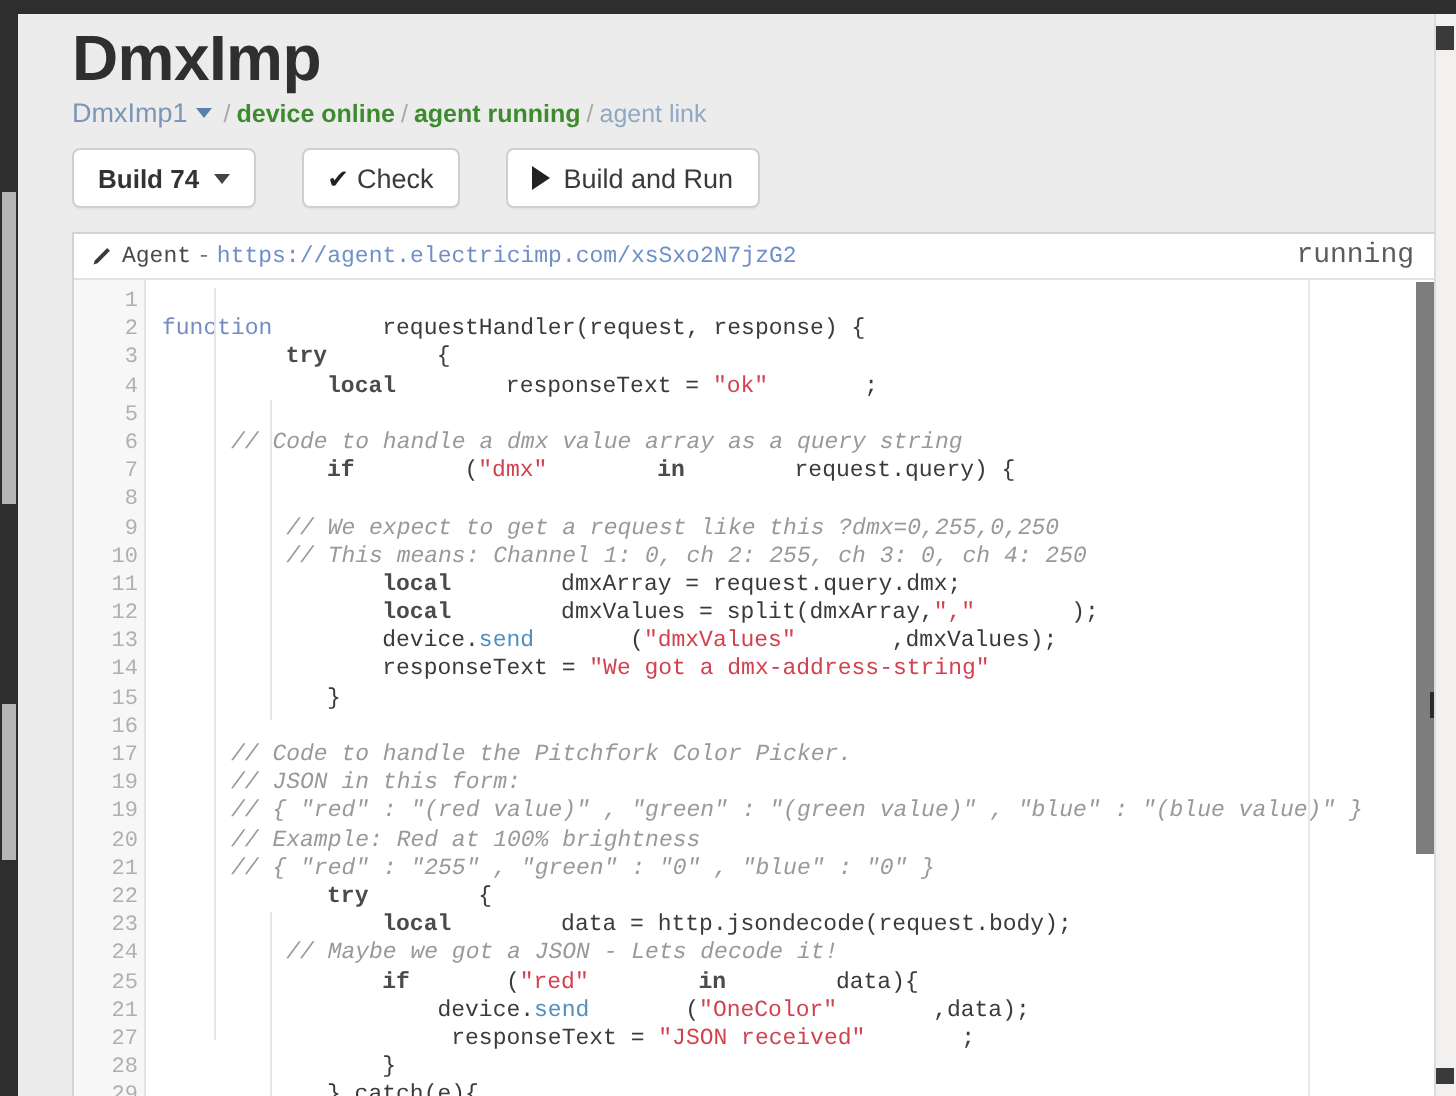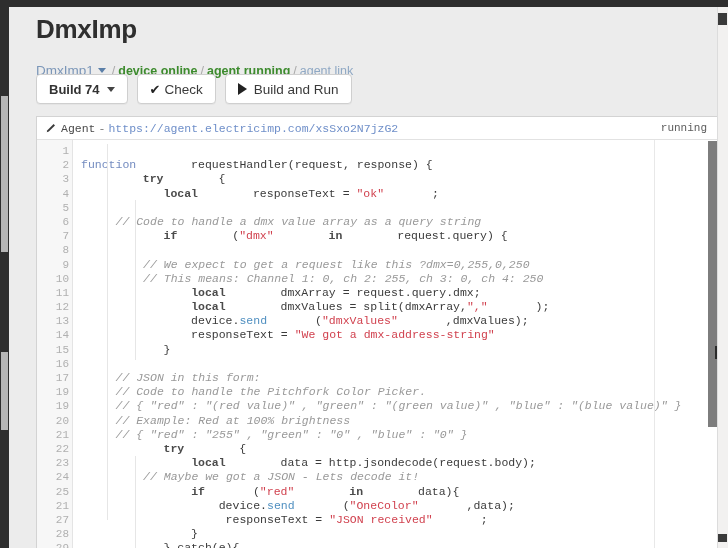--- a/index.html
+++ b/index.html
@@ -72,32 +72,32 @@
   }
 
   
   .header {
     position: absolute;
     left: 36px; top: 12px;
     width: 660px;
     z-index: 5;
   }
   .app-title {
-    font-size: 26px;
+    font-size: 32px;
     font-weight: bold;
     color: #2f2f2f;
     letter-spacing: -0.3px;
     line-height: 34px;
     margin: 0;
     font-family: "Liberation Sans", sans-serif;
   }
 
   
   .breadcrumb {
-    margin-top: 17px;
+    margin-top: 3px;
     font-size: 12.5px;
     line-height: 16px;
     white-space: nowrap;
     font-family: "Liberation Sans", sans-serif;
   }
   .bc-device {
     color: #7b96b8;
     font-size: 13.5px;
     cursor: pointer;
   }
@@ -120,21 +120,21 @@
   .bc-link {
     color: #8fa8c4;
     cursor: pointer;
   }
 
   
   .toolbar {
     position: absolute;
     left: 36px; top: 74px;
     display: flex;
-    gap: 9px;
+    gap: 23px;
     z-index: 5;
   }
   .btn {
     background: #ffffff;
     border: 1px solid #cfcfcf;
     border-radius: 4px;
     height: 30px;
     padding: 0 12px;
     font-size: 13px;
     color: #333333;
@@ -199,21 +199,21 @@
     position: relative;
     top: 0px;
   }
   .editor-head .lbl { color: #4a4a4a; }
   .editor-head .dash { color: #777; margin: 0 3px; }
   .editor-head .url { color: #6f8fc9; cursor: pointer; }
   .editor-head .status {
     position: absolute;
     right: 11px;
     color: #5c5c5c;
-    font-size: 11px;
+    font-size: 14px;
   }
 
   
   .code-wrap {
     position: relative;
     height: 408px;
     background: #ffffff;
     overflow: hidden;
     display: flex;
   }
@@ -423,22 +423,22 @@
           <div class="code-line"><span class="t-def">     </span><span class="t-kw">if</span><span class="t-def"> (</span><span class="t-str">"dmx"</span><span class="t-def"> </span><span class="t-kw">in</span><span class="t-def"> request.query) {</span></div>
           <div class="code-line">&nbsp;</div>
           <div class="code-line"><span class="t-com">         // We expect to get a request like this ?dmx=0,255,0,250</span></div>
           <div class="code-line"><span class="t-com">         // This means: Channel 1: 0, ch 2: 255, ch 3: 0, ch 4: 250</span></div>
           <div class="code-line"><span class="t-def">         </span><span class="t-kw">local</span><span class="t-def"> dmxArray = request.query.dmx;</span></div>
           <div class="code-line"><span class="t-def">         </span><span class="t-kw">local</span><span class="t-def"> dmxValues = split(dmxArray,</span><span class="t-str">","</span><span class="t-def">);</span></div>
           <div class="code-line"><span class="t-def">         device.</span><span class="t-prop">send</span><span class="t-def">(</span><span class="t-str">"dmxValues"</span><span class="t-def">,dmxValues);</span></div>
           <div class="code-line"><span class="t-def">         responseText = </span><span class="t-str">"We got a dmx-address-string"</span></div>
           <div class="code-line"><span class="t-def">     }</span></div>
           <div class="code-line">&nbsp;</div>
+          <div class="code-line"><span class="t-com">     // Code to handle the Pitchfork Color Picker.</span></div>
           <div class="code-line"><span class="t-com">     // JSON in this form:</span></div>
-          <div class="code-line"><span class="t-com">     // Code to handle the Pitchfork Color Picker.</span></div>
           <div class="code-line"><span class="t-com">     // { "red" : "(red value)" , "green" : "(green value)" , "blue" : "(blue value)" }</span></div>
           <div class="code-line"><span class="t-com">     // Example: Red at 100% brightness</span></div>
           <div class="code-line"><span class="t-com">     // { "red" : "255" , "green" : "0" , "blue" : "0" }</span></div>
           <div class="code-line"><span class="t-def">     </span><span class="t-kw">try</span><span class="t-def"> {</span></div>
           <div class="code-line"><span class="t-def">         </span><span class="t-kw">local</span><span class="t-def"> data = http.jsondecode(request.body);</span></div>
           <div class="code-line"><span class="t-com">         // Maybe we got a JSON - Lets decode it!</span></div>
           <div class="code-line"><span class="t-def">         </span><span class="t-kw">if</span><span class="t-def">(</span><span class="t-str">"red"</span><span class="t-def"> </span><span class="t-kw">in</span><span class="t-def"> data){</span></div>
           <div class="code-line"><span class="t-def">             device.</span><span class="t-prop">send</span><span class="t-def">(</span><span class="t-str">"OneColor"</span><span class="t-def">,data);</span></div>
           <div class="code-line"><span class="t-def">              responseText = </span><span class="t-str">"JSON received"</span><span class="t-def">;</span></div>
           <div class="code-line"><span class="t-def">         }</span></div>

